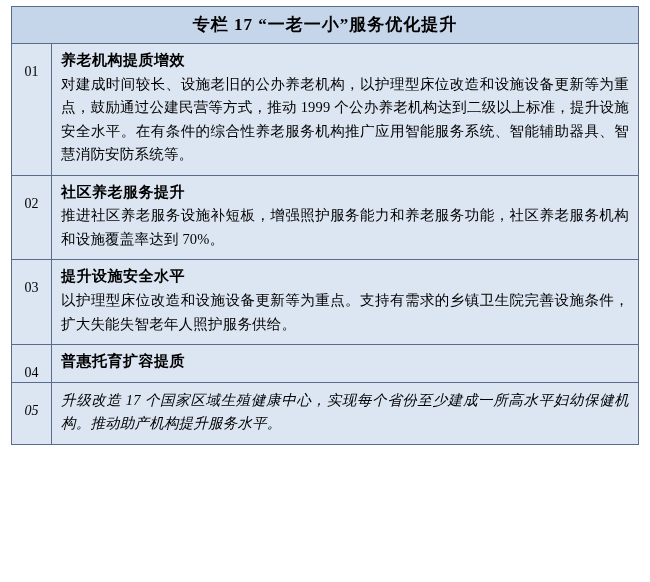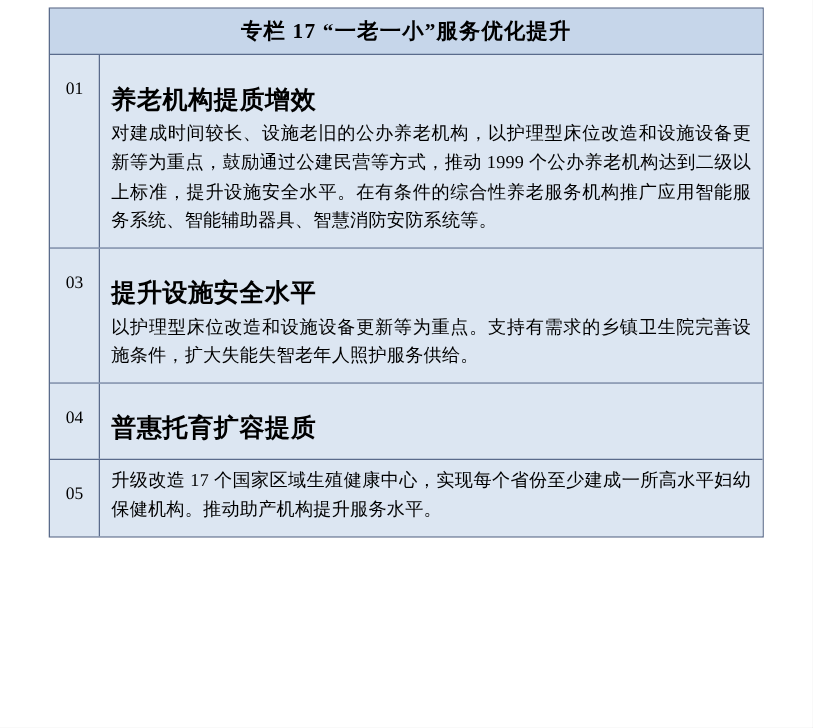--- a/index.html
+++ b/index.html
@@ -9,64 +9,65 @@
   }
   body {
     width: 650px;
     height: 582px;
     font-family: "Liberation Serif", "DejaVu Serif", serif;
     color: #000000;
     overflow: hidden;
   }
   .box {
     position: relative;
-    width: 572px;
+    width: 628px;
     margin: 6px auto 0 auto;
     border: 1px solid #5a6b8c;
     box-sizing: border-box;
-    background: #e5e5e5;
+    background: #ec4899;
   }
   .title-bar {
     background: #c6d6ea;
     border-bottom: 1px solid #5a6b8c;
     text-align: center;
     font-size: 17px;
     font-weight: bold;
     letter-spacing: 1px;
     padding: 6px 0 7px 0;
     color: #000;
   }
   .row {
     display: flex;
     border-bottom: 1px solid #5a6b8c;
     background: #dce6f2;
   }
   .row:last-child {
     border-bottom: none;
+    font-style: italic;
   }
   .num-cell {
     width: 40px;
     flex: 0 0 40px;
     border-right: 1px solid #5a6b8c;
     text-align: center;
     font-size: 14px;
     padding-top: 20px;
     box-sizing: border-box;
     color: #000;
   }
   .content-cell {
     flex: 1 1 auto;
     padding: 6px 9px 8px 9px;
     box-sizing: border-box;
   }
   .item-title {
-    font-size: 20px;
+    font-size: 15px;
     font-weight: bold;
     line-height: 1.45;
-    margin: 16px 0 1px 0;
+    margin: 0 0 1px 0;
     letter-spacing: 0.5px;
   }
   .item-body {
     font-size: 14.5px;
     line-height: 1.62;
     margin: 0;
     text-align: justify;
     text-justify: inter-ideograph;
     letter-spacing: 0.2px;
   }
@@ -79,20 +80,27 @@
   <div class="title-bar">专栏 17    “一老一小”服务优化提升</div>
 
   <div class="row">
     <div class="num-cell">01</div>
     <div class="content-cell">
       <p class="item-title">养老机构提质增效</p>
       <p class="item-body">对建成时间较长、设施老旧的公办养老机构，以护理型床位改造和设施设备更新等为重点，鼓励通过公建民营等方式，推动 1999 个公办养老机构达到二级以上标准，提升设施安全水平。在有条件的综合性养老服务机构推广应用智能服务系统、智能辅助器具、智慧消防安防系统等。</p>
     </div>
   </div>
 
+  <div class="row">
+    <div class="num-cell">02</div>
+    <div class="content-cell">
+      <p class="item-title">社区养老服务提升</p>
+      <p class="item-body">推进社区养老服务设施补短板，增强照护服务能力和养老服务功能，社区养老服务机构和设施覆盖率达到 70%。</p>
+    </div>
+  </div>
 
   <div class="row">
     <div class="num-cell">03</div>
     <div class="content-cell">
       <p class="item-title">提升设施安全水平</p>
       <p class="item-body">以护理型床位改造和设施设备更新等为重点。支持有需求的乡镇卫生院完善设施条件，扩大失能失智老年人照护服务供给。</p>
     </div>
   </div>
 
   <div class="row">

